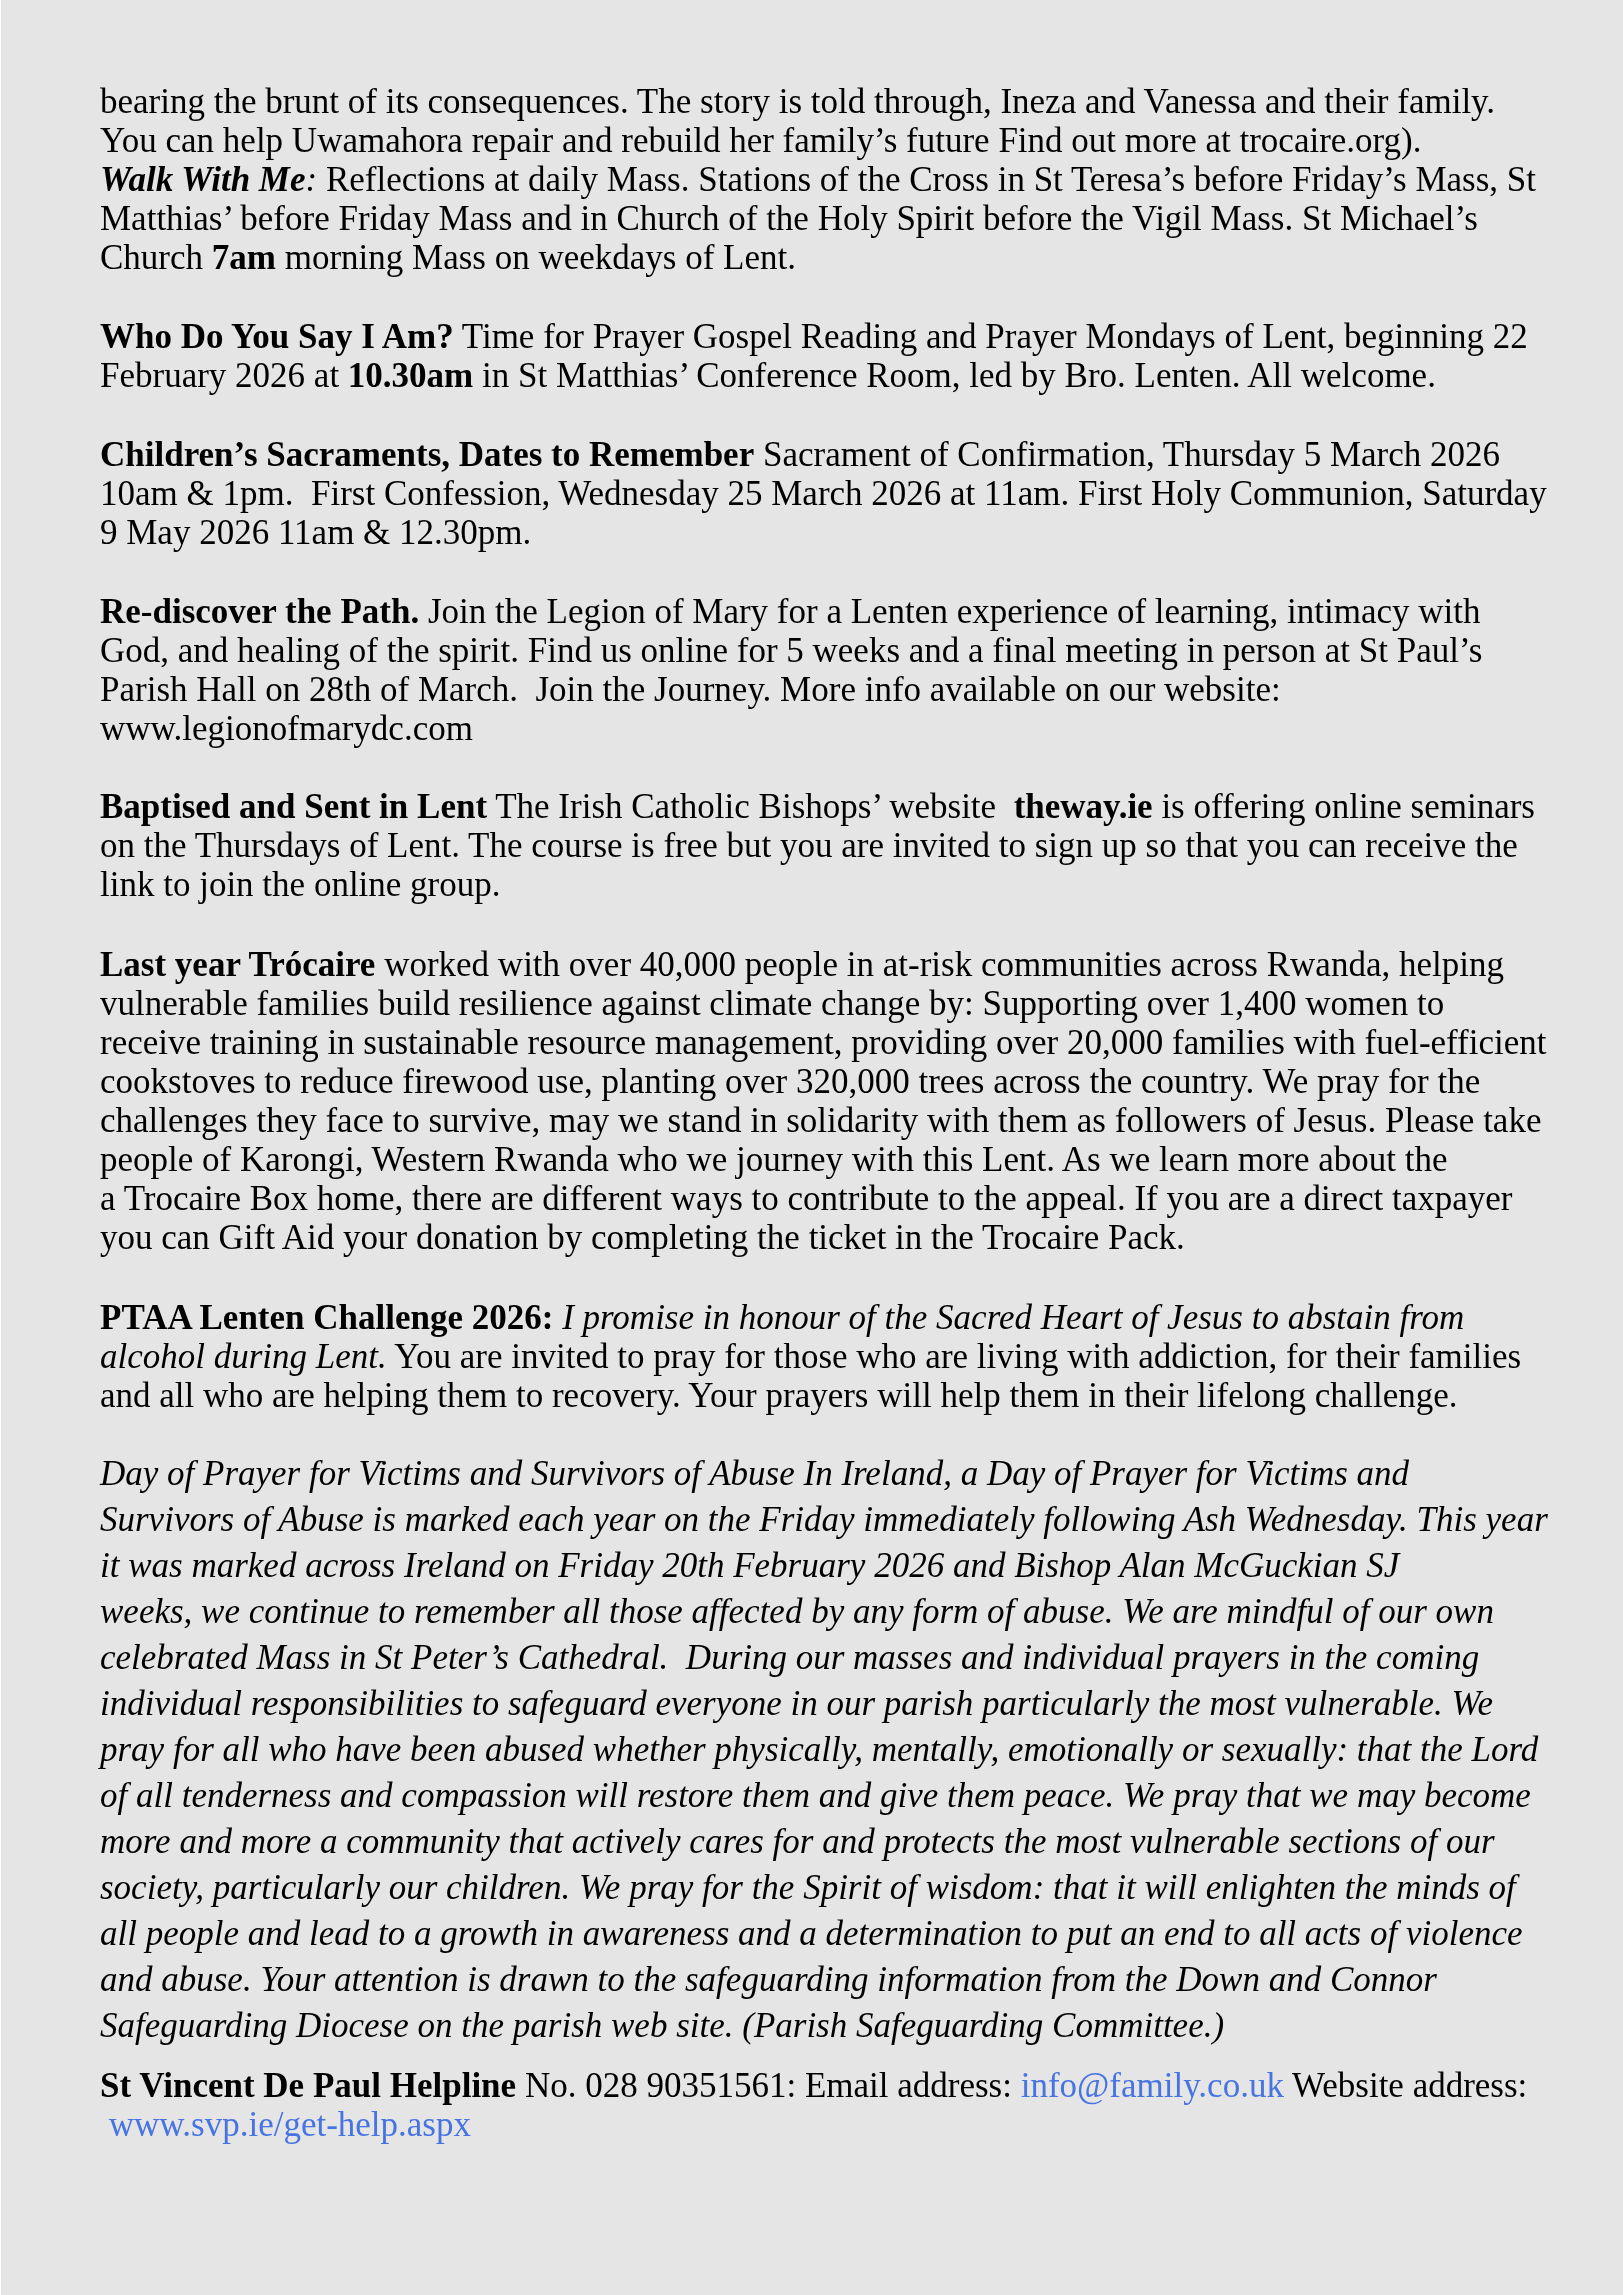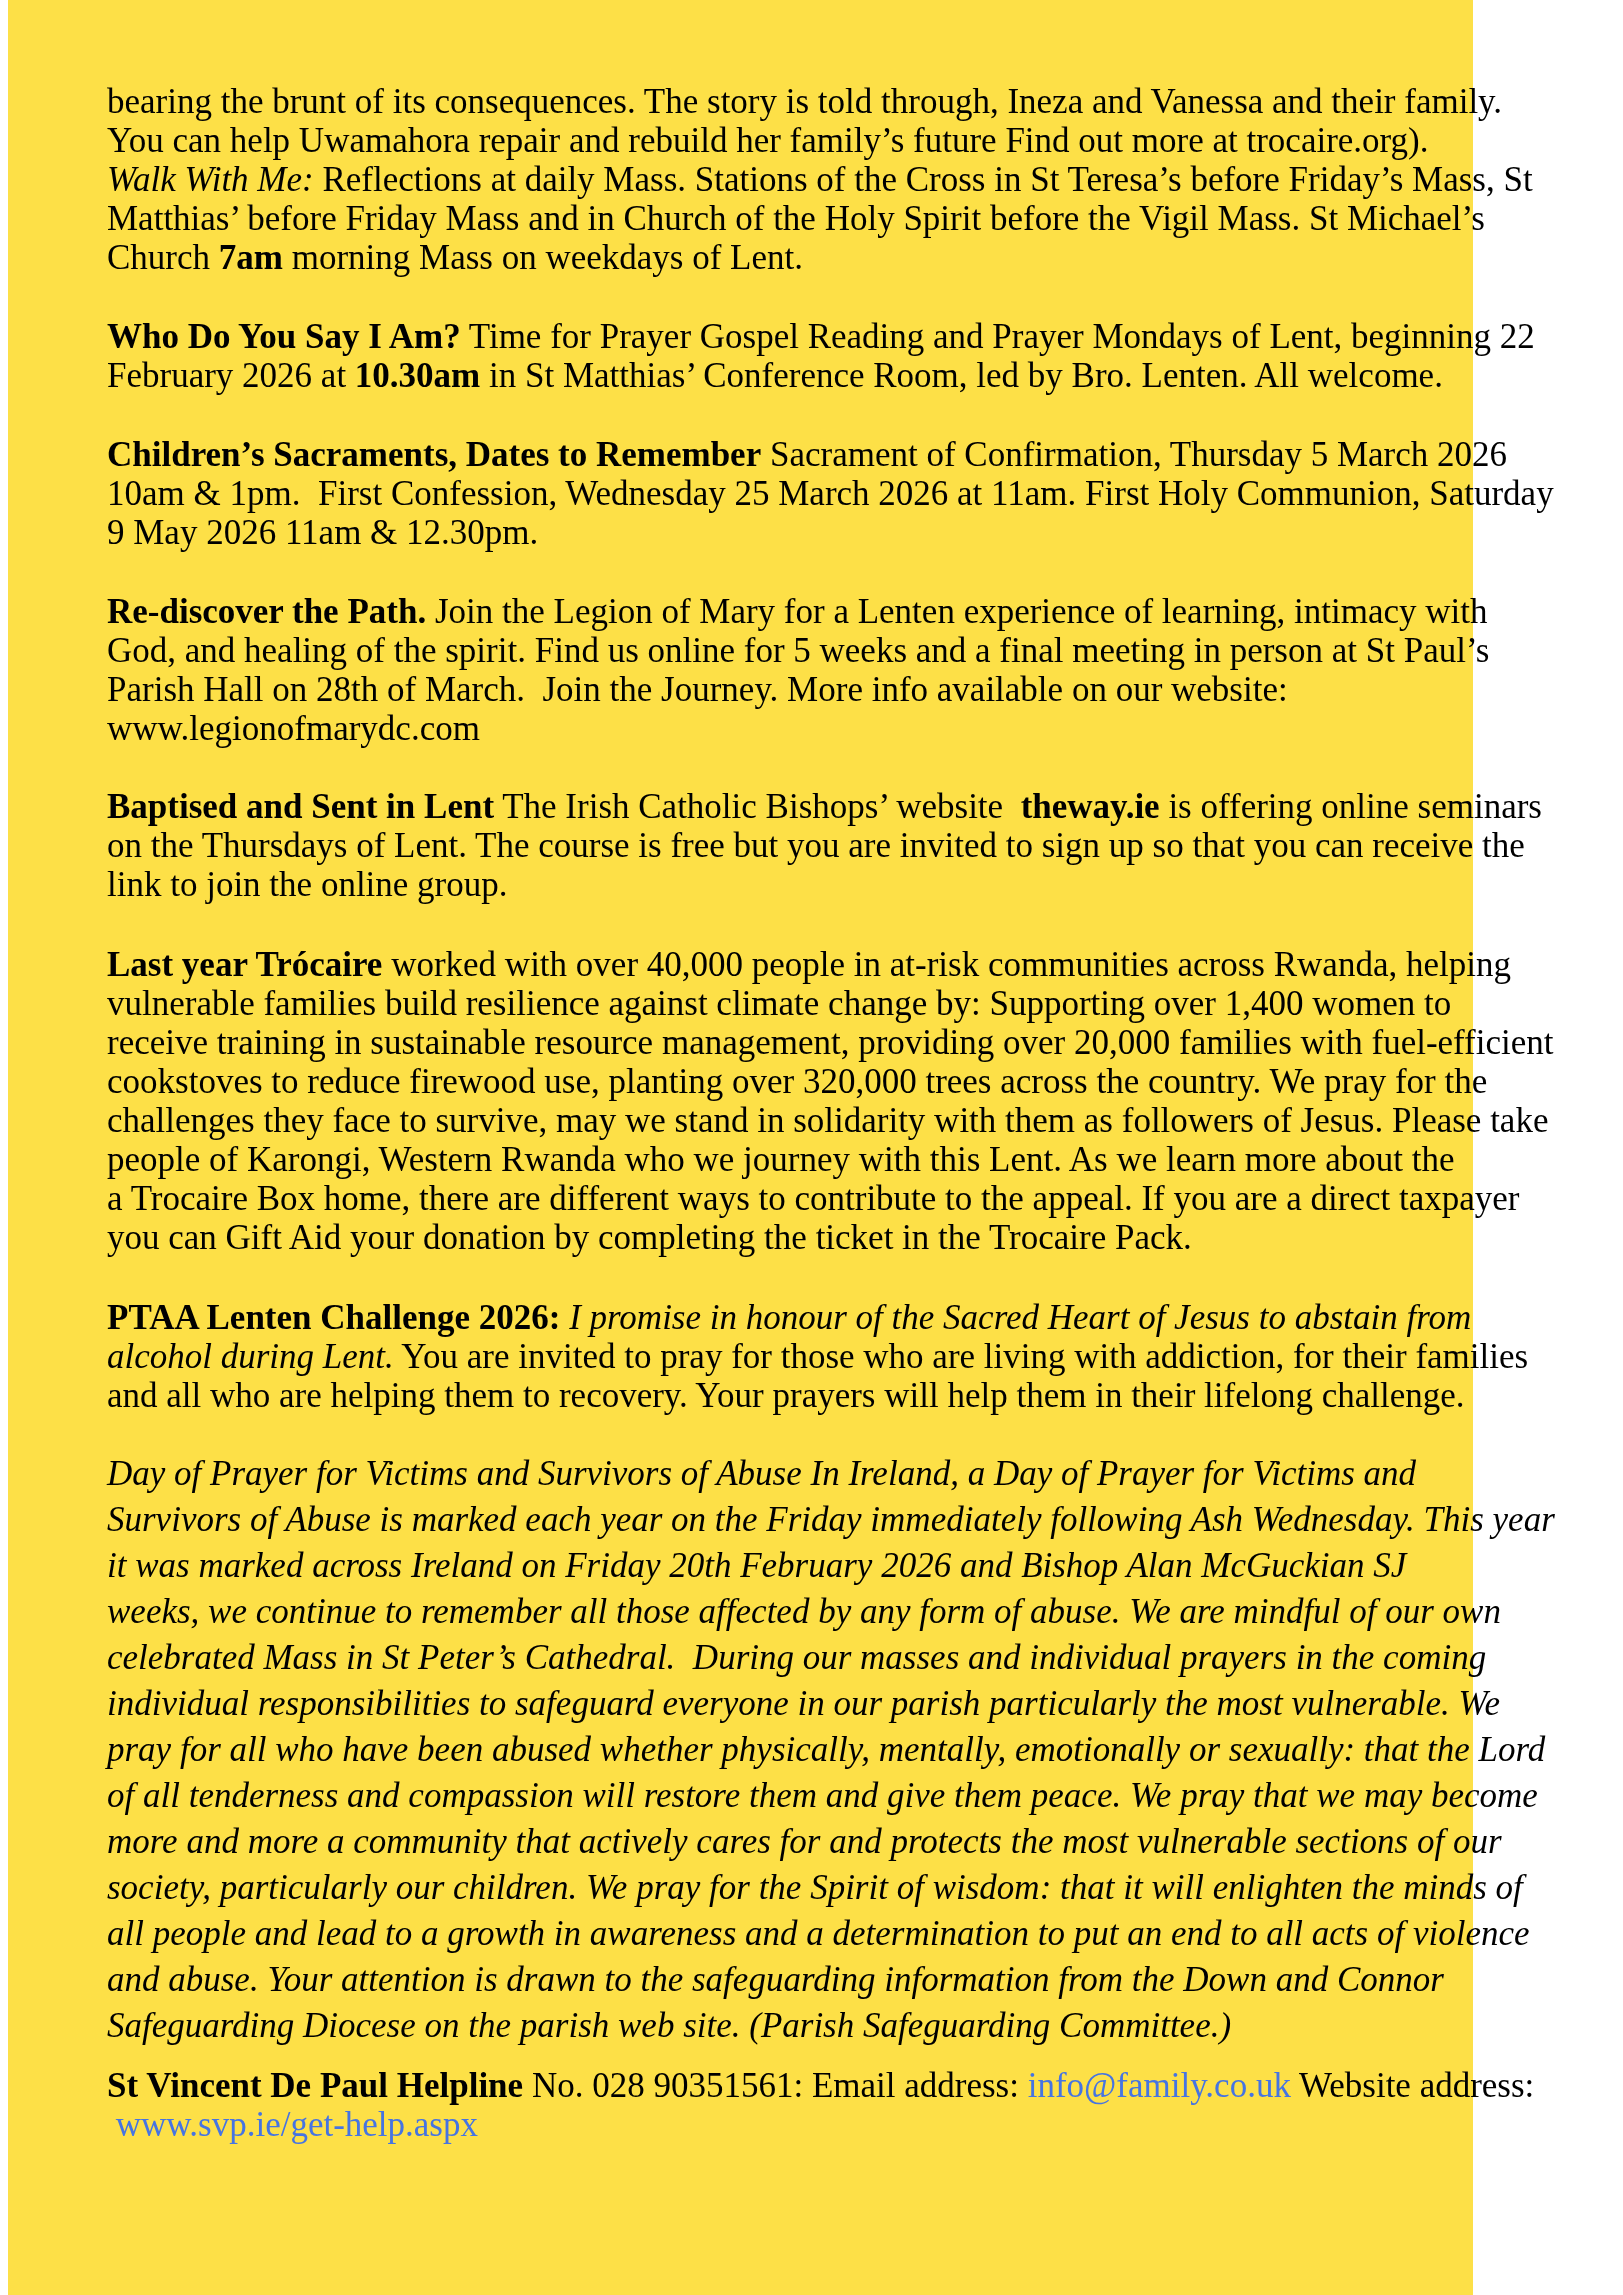--- a/index.html
+++ b/index.html
@@ -10,45 +10,45 @@
   body {
     width: 1623px;
     height: 2295px;
     position: relative;
     overflow: hidden;
     font-family: "Liberation Serif", "DejaVu Serif", serif;
     color: #000000;
   }
   .page {
     position: absolute;
-    left: 8px; top: 0;
-    width: 1465px;
+    left: 1px; top: 0;
+    width: 1623px;
     height: 2295px;
-    background: #fde047;
+    background: #e5e5e5;
   }
   .para {
     position: absolute;
     left: 99px;
     width: 1440px;
     font-size: 35px;
     margin: 0;
   }
   .line {
     display: block;
     white-space: pre;
     height: 39px;
     line-height: 39px;
   }
   .para.italic-block .line {
     height: 46px;
     line-height: 46px;
   }
   .b { font-weight: bold; }
   .i { font-style: italic; }
-  .bi { font-weight: normal; font-style: italic; }
+  .bi { font-weight: bold; font-style: italic; }
   .link { color: #4674e2; }
 
   
   #p-intro      { top: 82px; }
   #p-who        { top: 317px; }
   #p-children   { top: 435px; }
   #p-rediscover { top: 592px; }
   #p-baptised   { top: 787px; }
   #p-trocaire   { top: 945px; }
   #p-ptaa       { top: 1298px; }

